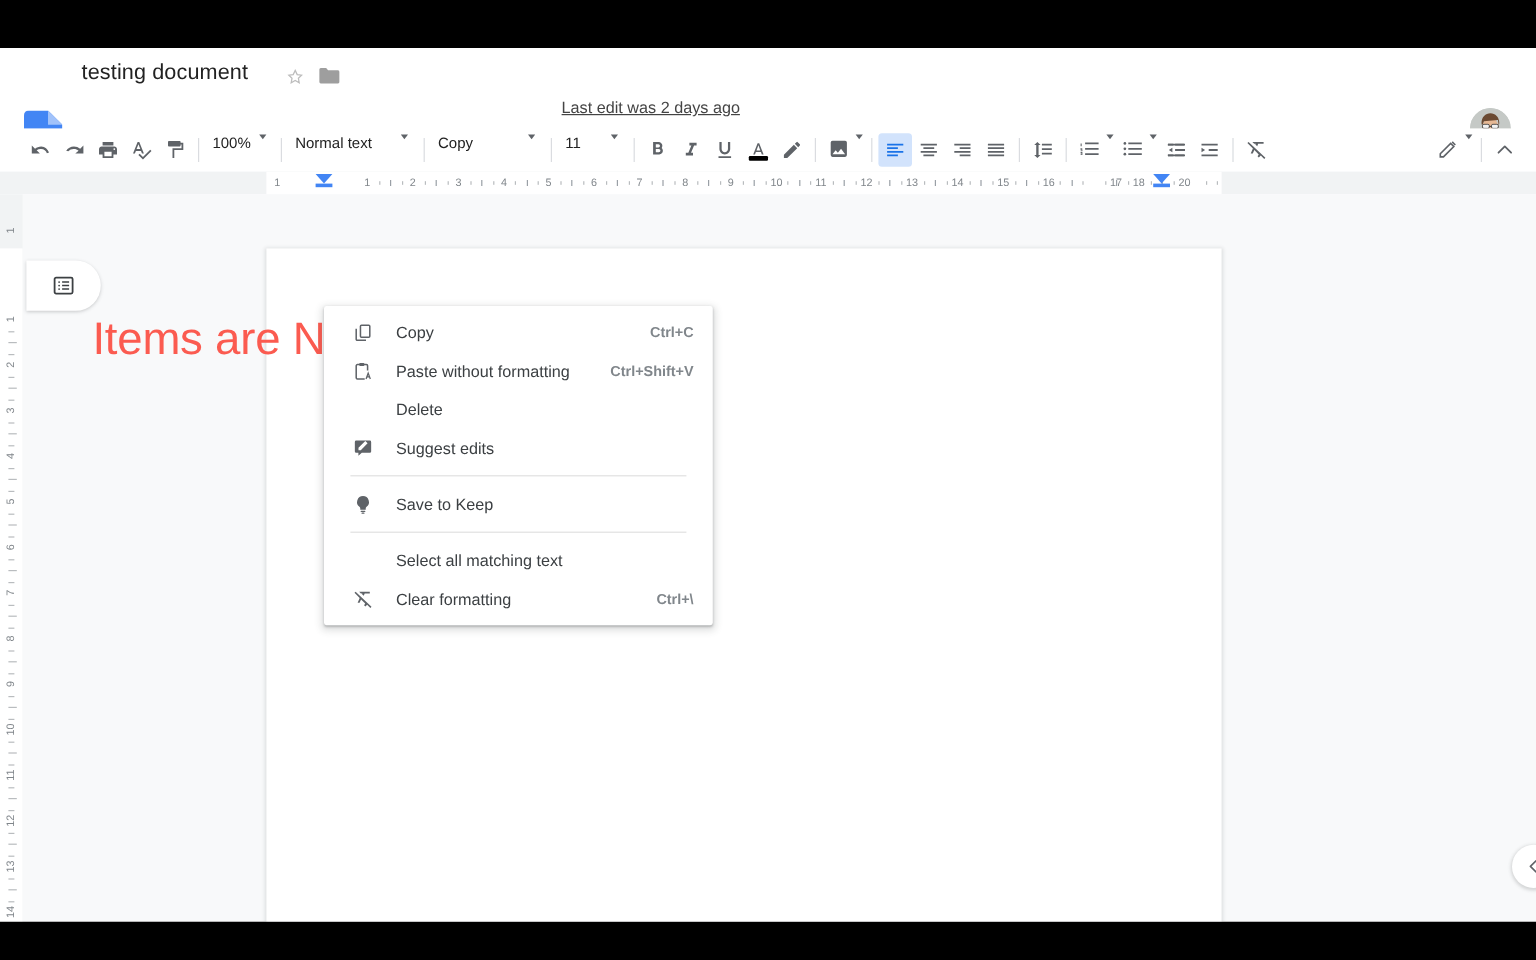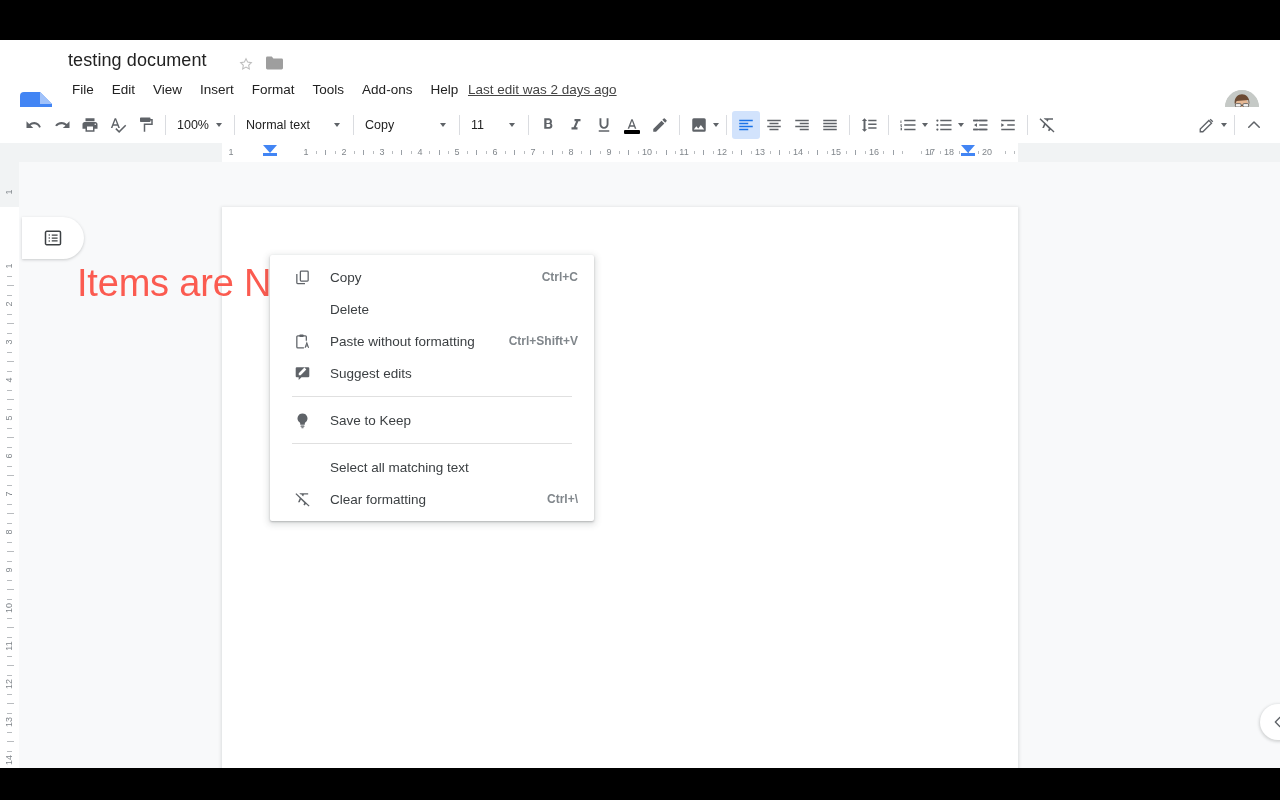--- a/index.html
+++ b/index.html
@@ -90,21 +90,21 @@
   }
   .tb-btn.active { background: #d2e3fc; }
   .tb-sep {
     width: 1px; height: 20px;
     background: #dadce0;
     margin: 0 5px;
     flex: none;
   }
   .tb-drop {
     height: 26px;
-    display: flex; align-items: center;
+    display: flex; align-items: flex-start;
     border-radius: 3px;
     cursor: pointer;
     padding: 0 2px 0 6px;
     flex: none;
   }
   .tb-drop .lbl {
     font-size: 12.5px; color: #222;
     white-space: nowrap;
   }
   .caret {
@@ -290,30 +290,20 @@
         <path d="M12 4l2.5 5.2 5.5.8-4 3.9 1 5.5-5-2.7-5 2.7 1-5.5-4-3.9 5.5-.8z" fill="none" stroke="#bdbdbd" stroke-width="1.6"></path>
       </svg>
     </div>
 
     <div class="title-folder">
       <svg width="17" height="14" viewBox="0 0 17 14">
         <path d="M0 2a1.4 1.4 0 0 1 1.4-1.4h4.4L7.4 2.5h8.2A1.4 1.4 0 0 1 17 3.9v8.2a1.4 1.4 0 0 1-1.4 1.4H1.4A1.4 1.4 0 0 1 0 12.1z" fill="#9e9e9e"></path>
       </svg>
     </div>
 
-    <div class="menubar">
-      <div class="mi">File</div>
-      <div class="mi">Edit</div>
-      <div class="mi">View</div>
-      <div class="mi">Insert</div>
-      <div class="mi">Format</div>
-      <div class="mi">Tools</div>
-      <div class="mi">Add-ons</div>
-      <div class="mi">Help</div>
-    </div>
 
     <div class="last-edit">Last edit was 2 days ago</div>
 
     <div class="avatar">
       <svg width="34" height="34" viewBox="0 0 34 34">
         <circle cx="17" cy="17" r="17" fill="#c5c9c6"></circle>
         <path d="M7 34c0-5.6 4.5-8.6 10-8.6S27 28.4 27 34z" fill="#1f2326"></path>
         <ellipse cx="17" cy="16" rx="6.6" ry="8" fill="#e6b894"></ellipse>
         <path d="M9.6 12.5c0-5 3.3-8.2 7.4-8.2s7.4 3.2 7.4 8.2c0 1.3-.5 2-.5 2l-.6-4.6-11.7 1.2-1.4 3.4s-.6-.7-.6-2z" fill="#6b4a33"></path>
         <rect x="10.4" y="13.6" width="5.7" height="3.4" rx="1.2" fill="#f2f2f2" stroke="#3c3c3c" stroke-width="0.7"></rect>
@@ -699,35 +689,35 @@
               <rect x="9" y="3" width="11" height="14" rx="1.2"></rect>
               <path d="M15.5 20.5H5.2A1.2 1.2 0 0 1 4 19.3V7"></path>
             </svg>
         </span>
         <span class="ctxlabel">Copy</span>
         <span class="ctxshort">Ctrl+C</span>
       </div>
 
 
       <div class="ctxitem">
-        <span class="ctxicon"></span>
-        <span class="ctxlabel">Delete</span>
-        <span class="ctxshort"></span>
-      </div>
-
-      <div class="ctxitem">
         <span class="ctxicon">
           <svg width="17" height="17" viewBox="0 0 24 24" fill="none" stroke="#5f6368" stroke-width="1.8">
               <path d="M14 21H5.4A1.4 1.4 0 0 1 4 19.6V5.4A1.4 1.4 0 0 1 5.4 4H16a1.4 1.4 0 0 1 1.4 1.4V11"></path>
               <rect x="7.6" y="2" width="6" height="3.6" rx="1" fill="#5f6368" stroke="none"></rect>
               <path d="M15.6 21l2.5-7 2.5 7M16.6 18.4h3" stroke-width="1.5"></path>
             </svg>
         </span>
         <span class="ctxlabel">Paste without formatting</span>
         <span class="ctxshort">Ctrl+Shift+V</span>
+      </div>
+
+      <div class="ctxitem">
+        <span class="ctxicon"></span>
+        <span class="ctxlabel">Delete</span>
+        <span class="ctxshort"></span>
       </div>
 
       <div class="ctxitem">
         <span class="ctxicon">
           <svg width="17" height="17" viewBox="0 0 24 24" fill="#5f6368">
               <path d="M20 3H4a1.6 1.6 0 0 0-1.6 1.6v11.2A1.6 1.6 0 0 0 4 17.4h2.6V21l4-3.6H20a1.6 1.6 0 0 0 1.6-1.6V4.6A1.6 1.6 0 0 0 20 3zm-2.6 3.3l-8 8H6.7v-2.7l8-8 2.7 2.7z"></path>
             </svg>
         </span>
         <span class="ctxlabel">Suggest edits</span>
         <span class="ctxshort"></span>

